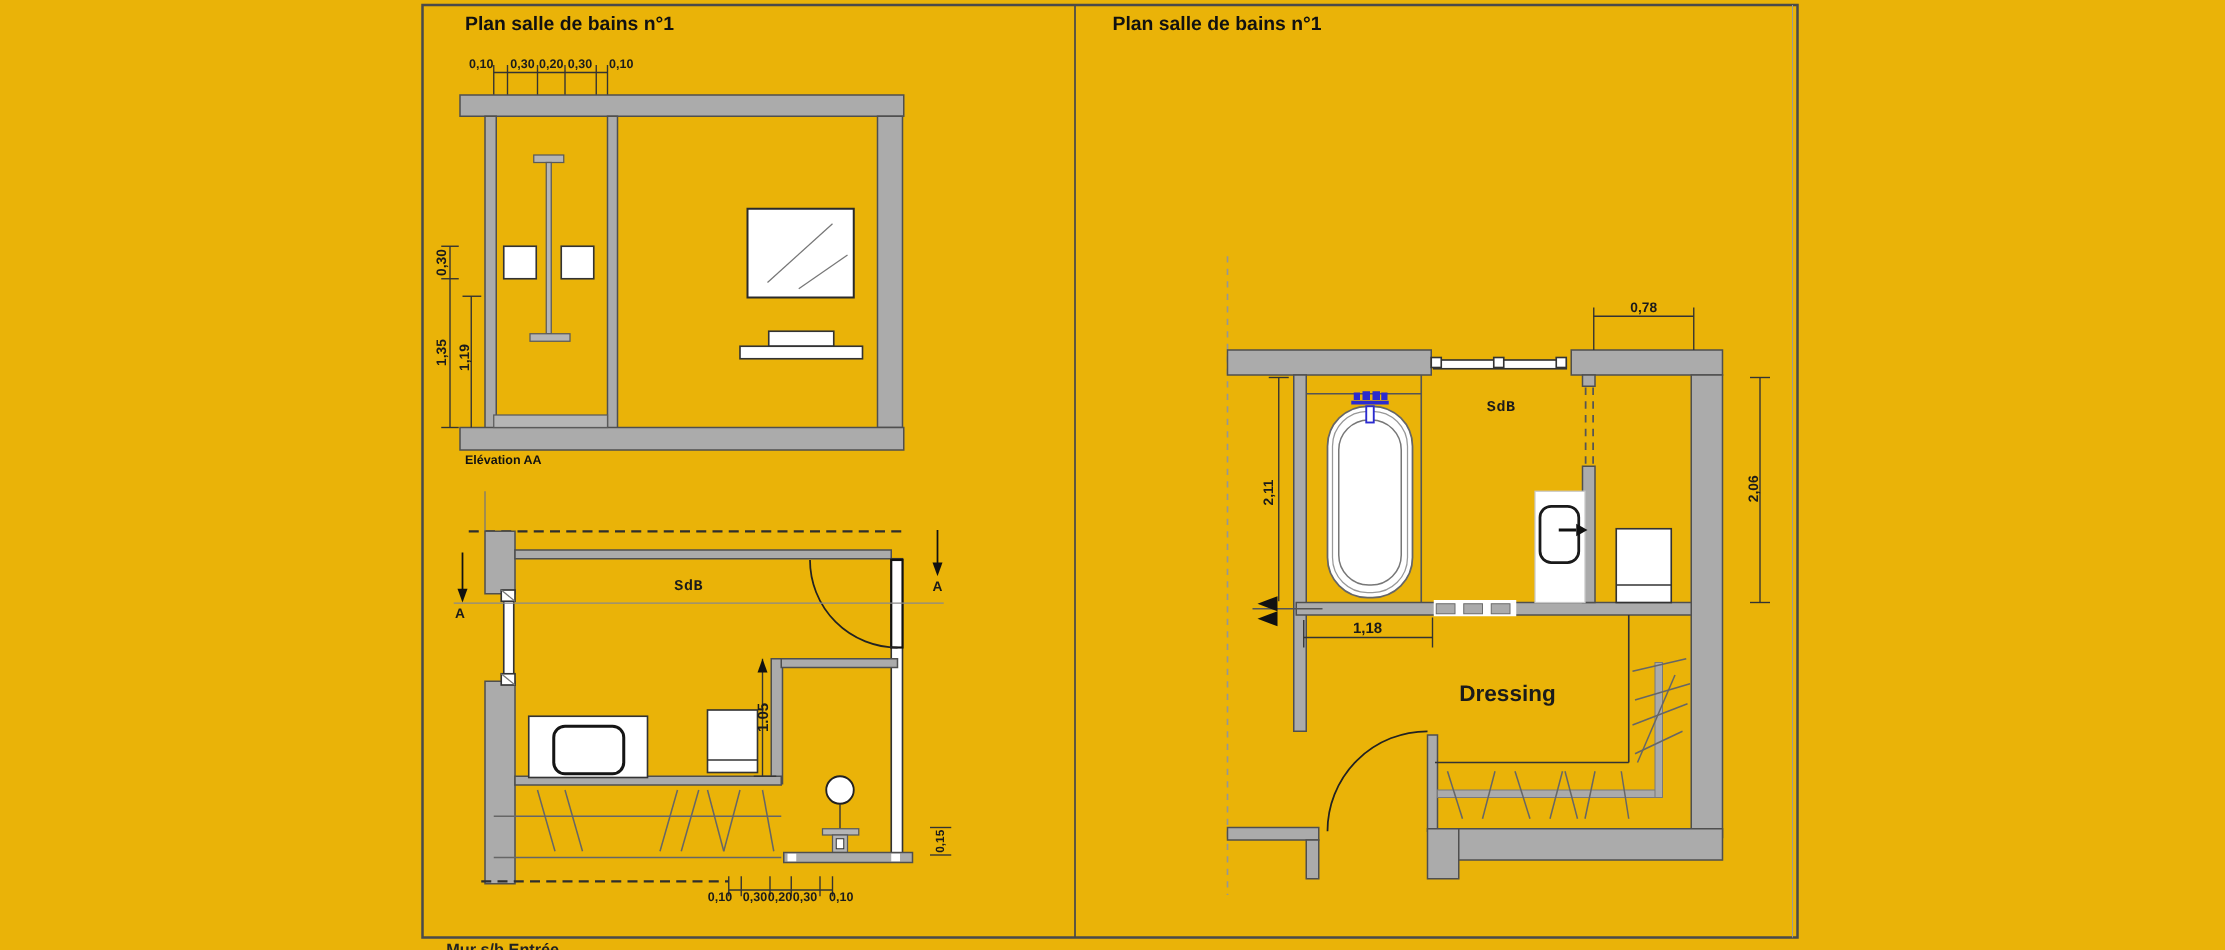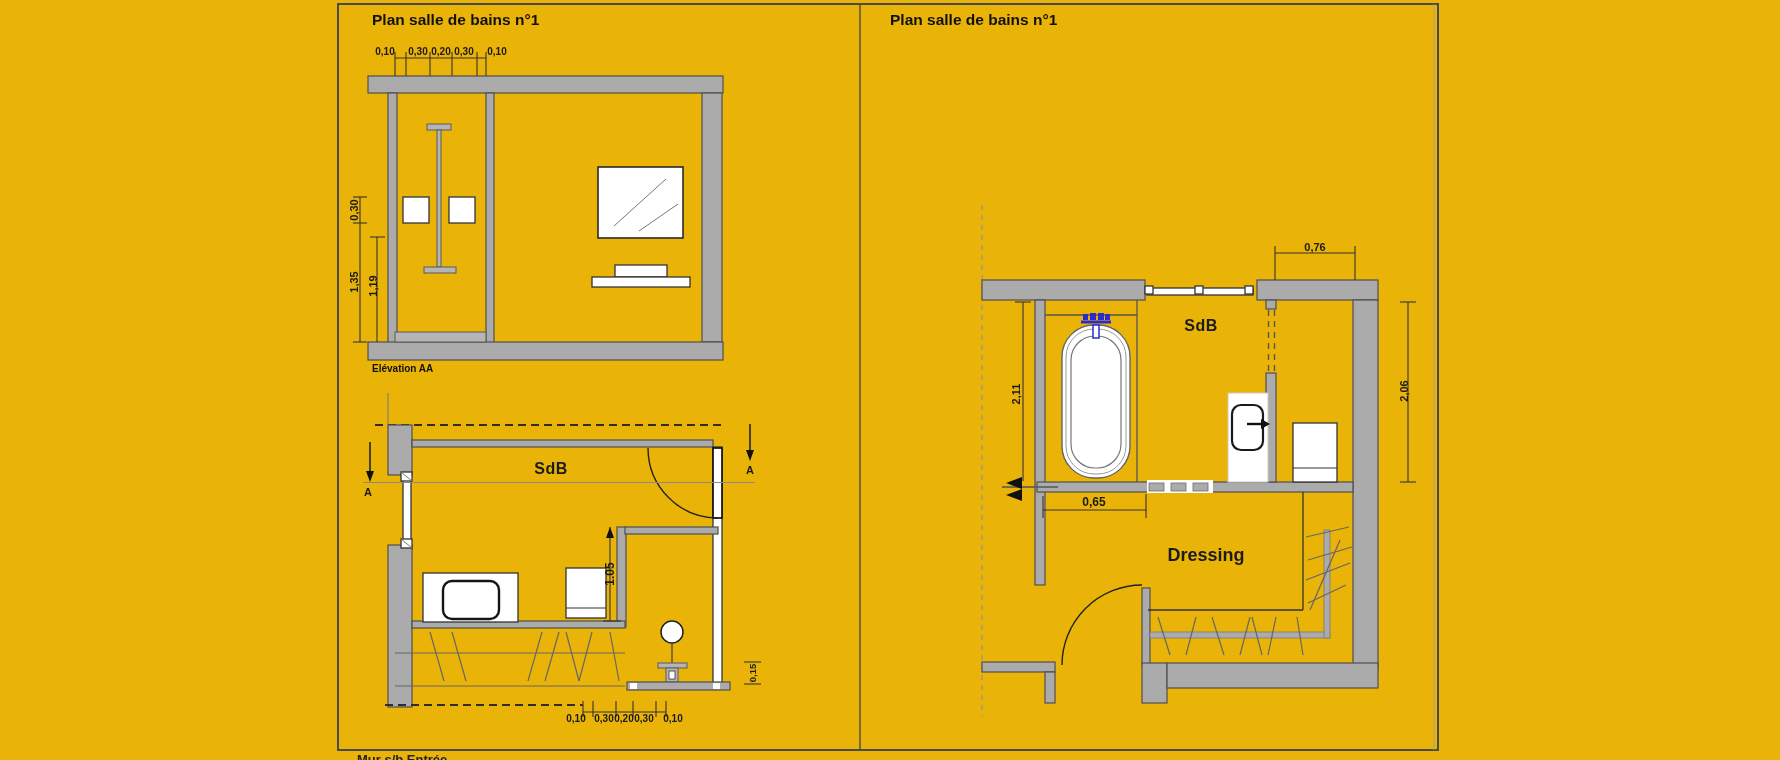--- a/index.html
+++ b/index.html
@@ -6,21 +6,21 @@
   #stage{position:relative;width:1780px;height:760px;background:#eab308;overflow:hidden;
          font-family:"Liberation Sans",sans-serif;color:#151515;}
   svg{position:absolute;left:0;top:0;}
   .lbl{position:absolute;transform:translate(-50%,-50%);white-space:nowrap;
        font-weight:bold;color:#1b1b1b;line-height:1;}
   .rot{transform:translate(-50%,-50%) rotate(-90deg);}
   .t10{font-size:10px;}
   .t11{font-size:11px;}
   .t12{font-size:12px;}
   .t9{font-size:9.5px;}
-  .room{font-size:16px;letter-spacing:.5px;}
+  .room{font-size:12px;letter-spacing:.5px;font-family:Liberation Mono, monospace;}
   .dressing{font-size:18px;text-align:right;}
   .title{position:absolute;font-size:15.5px;font-weight:bold;white-space:nowrap;color:#111;}
   .caption{position:absolute;font-size:10px;font-weight:bold;white-space:nowrap;color:#111;}
   .footer{position:absolute;font-size:13px;font-weight:bold;white-space:nowrap;color:#222;}
   
   .wall{fill:#ababab;stroke:#4f4f4f;stroke-width:1.2;}
   .wall2{fill:#b5b5b5;stroke:#5a5a5a;stroke-width:1;}
   .fix{fill:#ffffff;stroke:#333;stroke-width:1.3;}
   .blk{fill:#ffffff;stroke:#151515;stroke-width:2.4;}
   .ln{stroke:#333;stroke-width:1.1;fill:none;}
@@ -314,20 +314,20 @@
   <div class="lbl rot t9" style="left:753px;top:673px;">0,15</div>
 
   <div class="lbl t10" style="left:576px;top:719px;">0,10</div>
   <div class="lbl t10" style="left:604px;top:719px;">0,30</div>
   <div class="lbl t10" style="left:624px;top:719px;">0,20</div>
   <div class="lbl t10" style="left:644px;top:719px;">0,30</div>
   <div class="lbl t10" style="left:673px;top:719px;">0,10</div>
 
   <div class="footer" style="left:357px;top:752px;">Mur s/b Entrée</div>
 
-  <div class="lbl t11" style="left:1315px;top:247px;">0,76</div>
+  <div class="lbl t11" style="left:1315px;top:247px;">0,78</div>
   <div class="lbl room" style="left:1201px;top:326px;">SdB</div>
   <div class="lbl rot t11" style="left:1016px;top:394px;">2,11</div>
   <div class="lbl rot t11" style="left:1404px;top:391px;">2,06</div>
-  <div class="lbl t12" style="left:1094px;top:502px;">0,65</div>
+  <div class="lbl t12" style="left:1094px;top:502px;">1,18</div>
   <div class="lbl dressing" style="left:1206px;top:555px;">Dressing</div>
 
 </div>
 
 </body></html>

